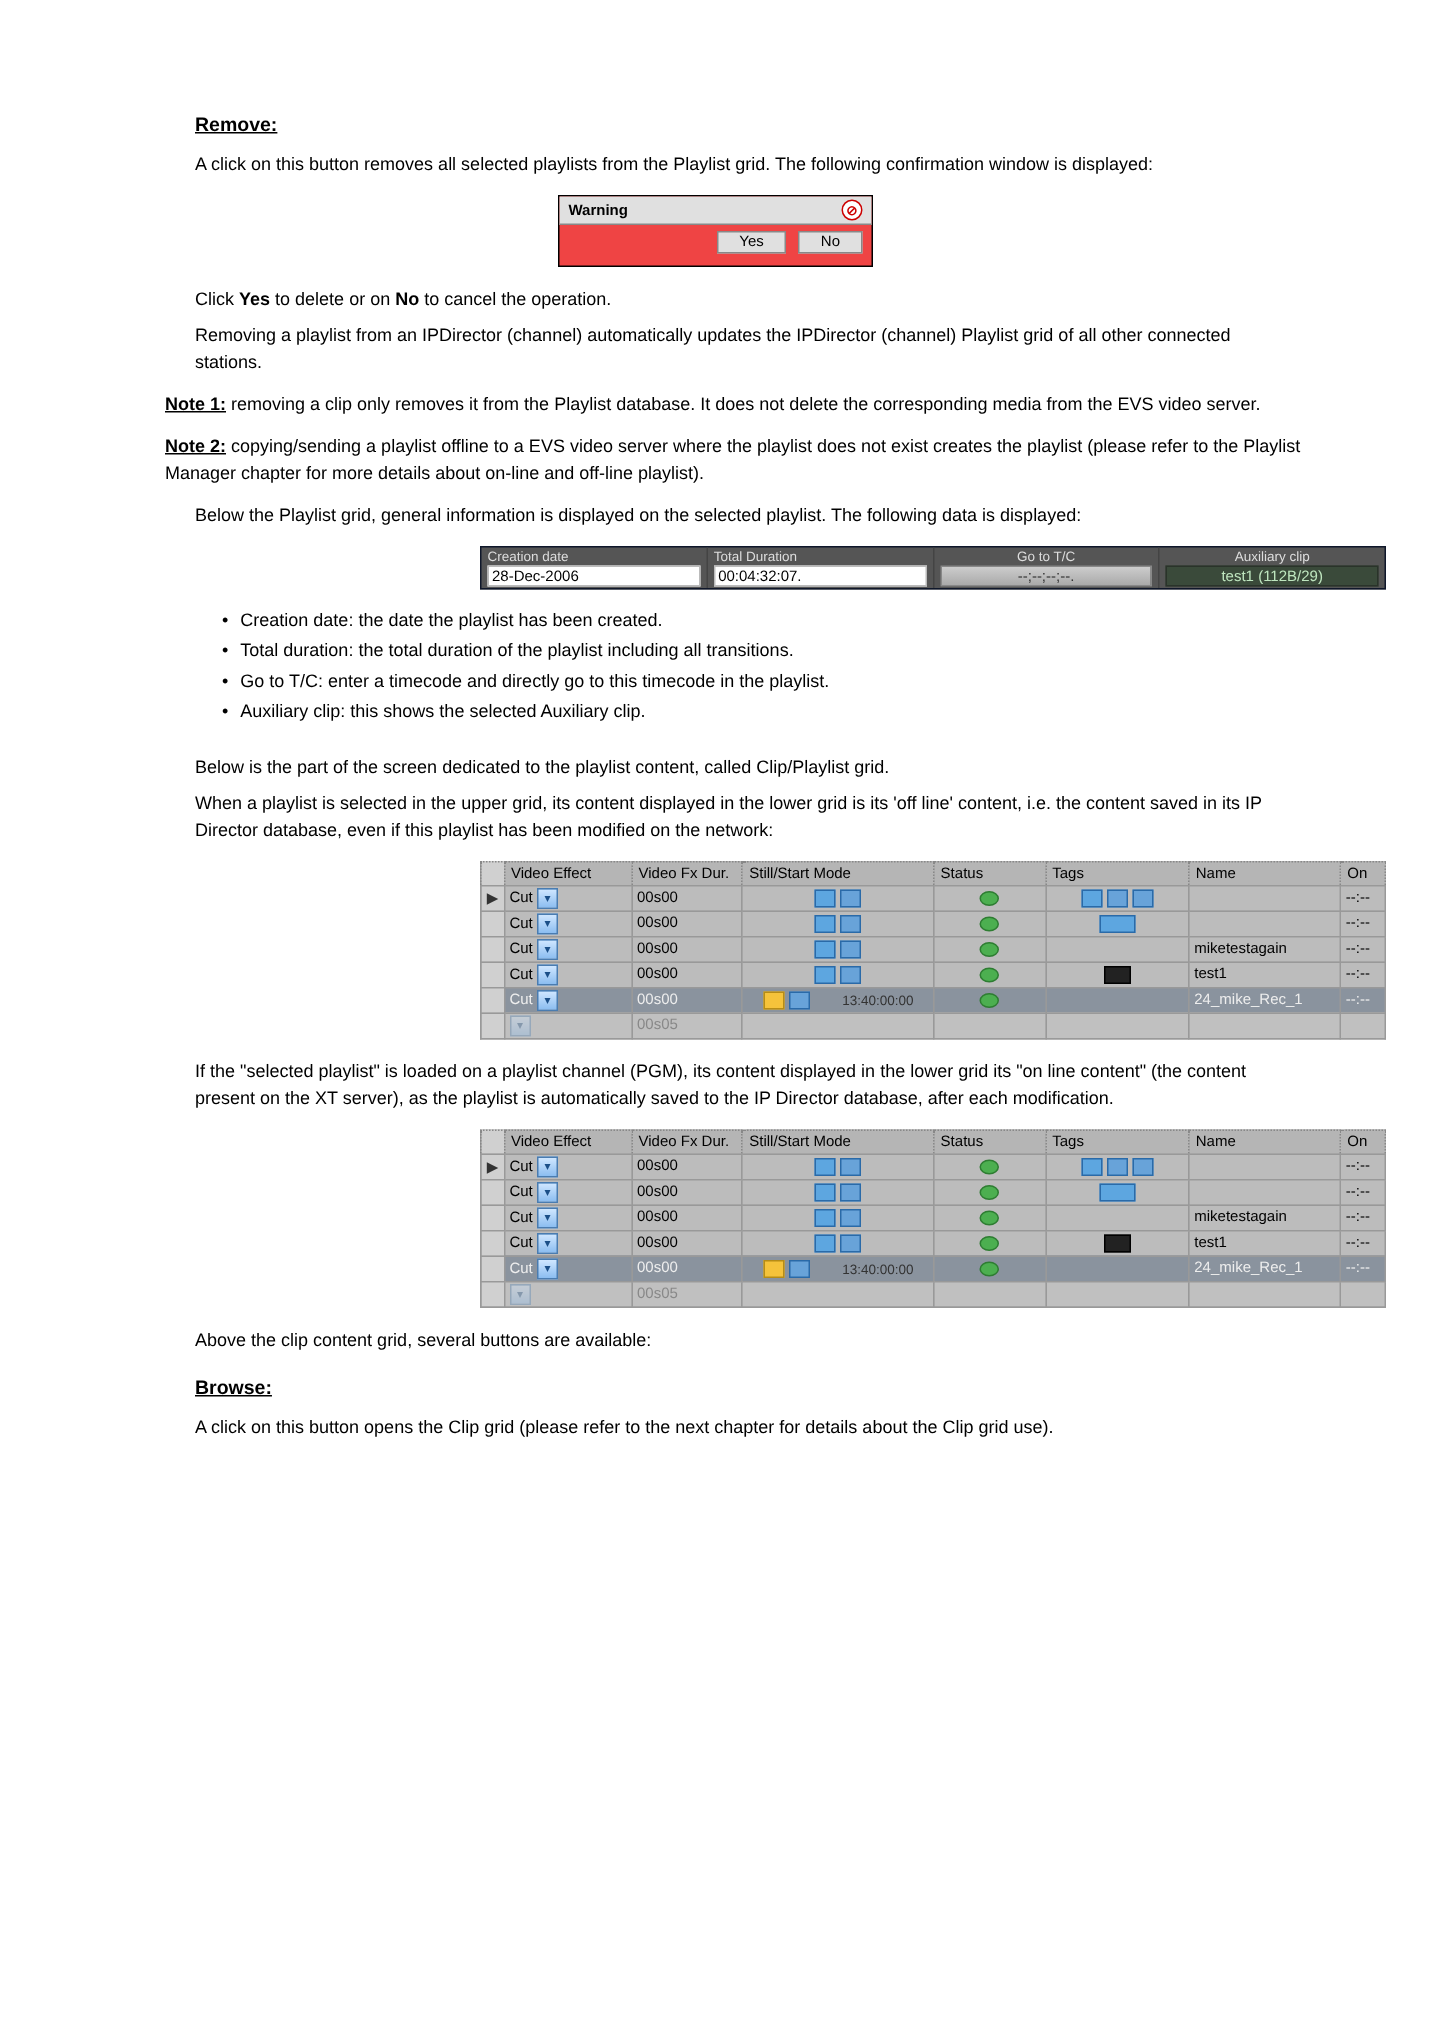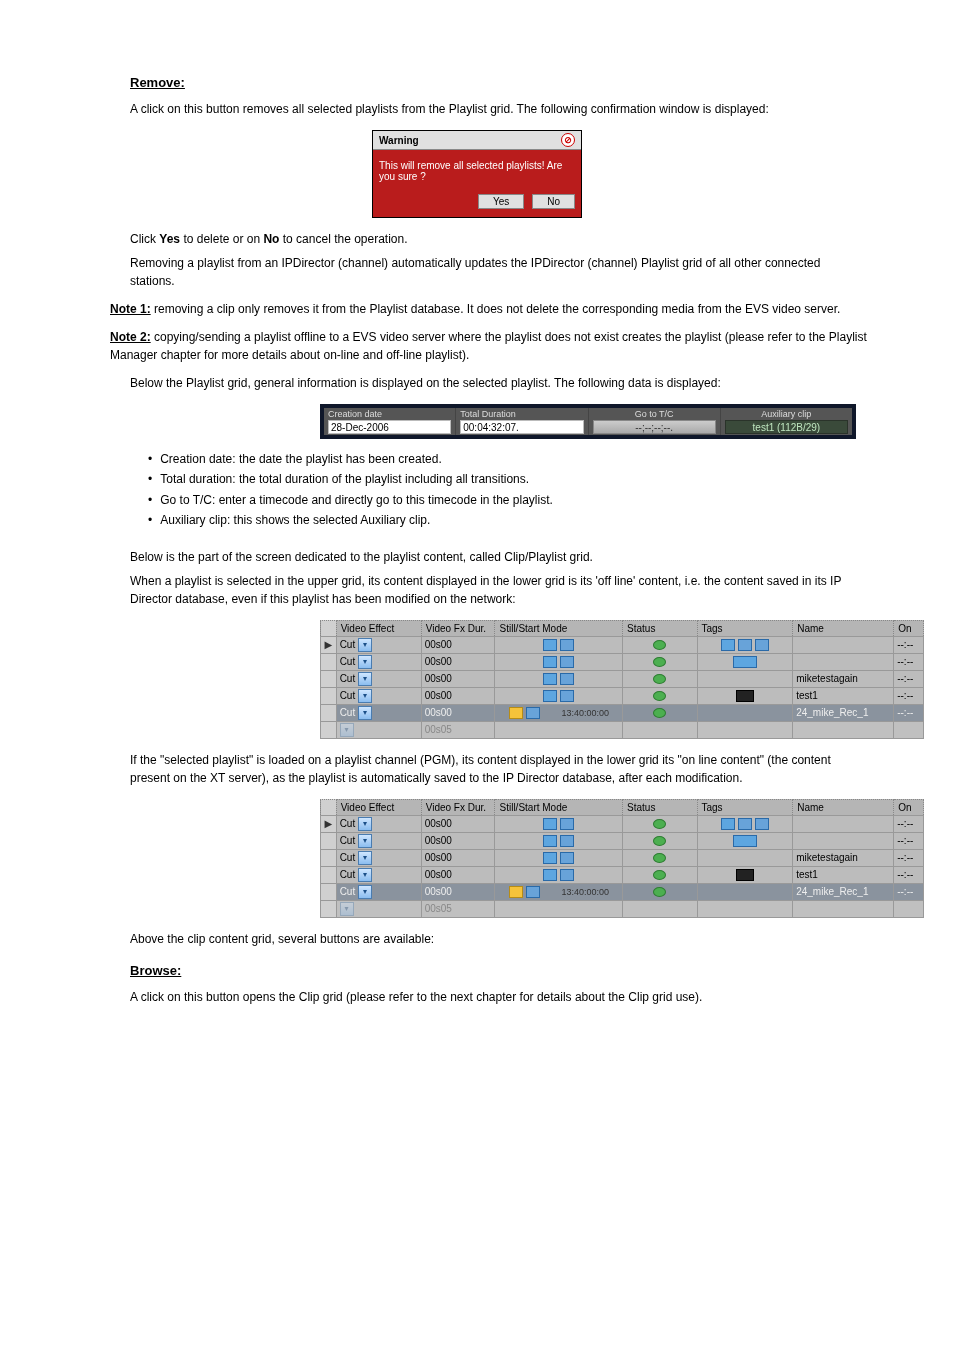--- a/index.html
+++ b/index.html
@@ -18,21 +18,21 @@
   .bullet-line { margin: 3px 0 3px 118px; line-height: 1.45; max-width: 700px; }
   .bullet-line .bullet { padding-right: 8px; }
   .note { margin: 10px 0 10px 80px; line-height: 1.5; max-width: 760px; }
   .note .note-label { font-weight: bold; text-decoration: underline; }
   .centered-img { display: flex; justify-content: center; margin: 12px 0; }
   .indent-img { display: flex; justify-content: flex-start; margin: 12px 0 12px 290px; }
 
   
   .warning-box {
     width: 210px;
-    background: #b91c1c;
+    background: #ef4444;
     border: 1px solid #000;
     color: #fff;
     font-size: 10px;
   }
   .warning-title {
     background: #e0e0e0;
     color: #000;
     font-weight: bold;
     padding: 2px 6px;
     display: flex;
@@ -47,27 +47,27 @@
     border: 1px solid #c00; font-size: 9px;
   }
   .warning-body { padding: 10px 6px 8px 6px; color: #fff; font-size: 10px; }
   .warning-buttons { display: flex; justify-content: flex-end; gap: 8px; padding: 4px 6px 8px 6px; }
   .warning-buttons button {
     background: #e0e0e0; border: 1px solid #888; font-size: 10px; padding: 1px 14px;
   }
 
   
   .infobar {
-    width: 536px;
+    width: 604px;
     background: #555;
     display: flex;
     align-items: flex-start;
     font-size: 10px;
     color: #fff;
-    border: 4px solid #0f172a;
+    border: 1px solid #0f172a;
   }
   .infobar .col {
     display: flex; flex-direction: column;
     padding: 1px 4px;
     flex: 1;
     border-right: 1px solid #444;
   }
   .infobar .col:last-child { border-right: none; }
   .infobar .lbl { color: #ddd; font-size: 9px; padding-bottom: 1px; }
   .infobar .val-white {
@@ -129,21 +129,20 @@
 
 <div class="section-h">Remove:</div>
 <div class="body-text">A click on this button removes all selected playlists from the Playlist grid. The following confirmation window is displayed:</div>
 
 <div class="centered-img">
   <div class="warning-box">
     <div class="warning-title">
       <span>Warning</span>
       <span class="warning-close">⊘</span>
     </div>
-    <div class="warning-body">This will remove all selected playlists! Are you sure ?</div>
     <div class="warning-buttons">
       <button>Yes</button>
       <button>No</button>
     </div>
   </div>
 </div>
 
 <div class="body-text">
   <span>Click </span><b>Yes</b><span> to delete or on </span><b>No</b><span> to cancel the operation.</span>
 </div>

